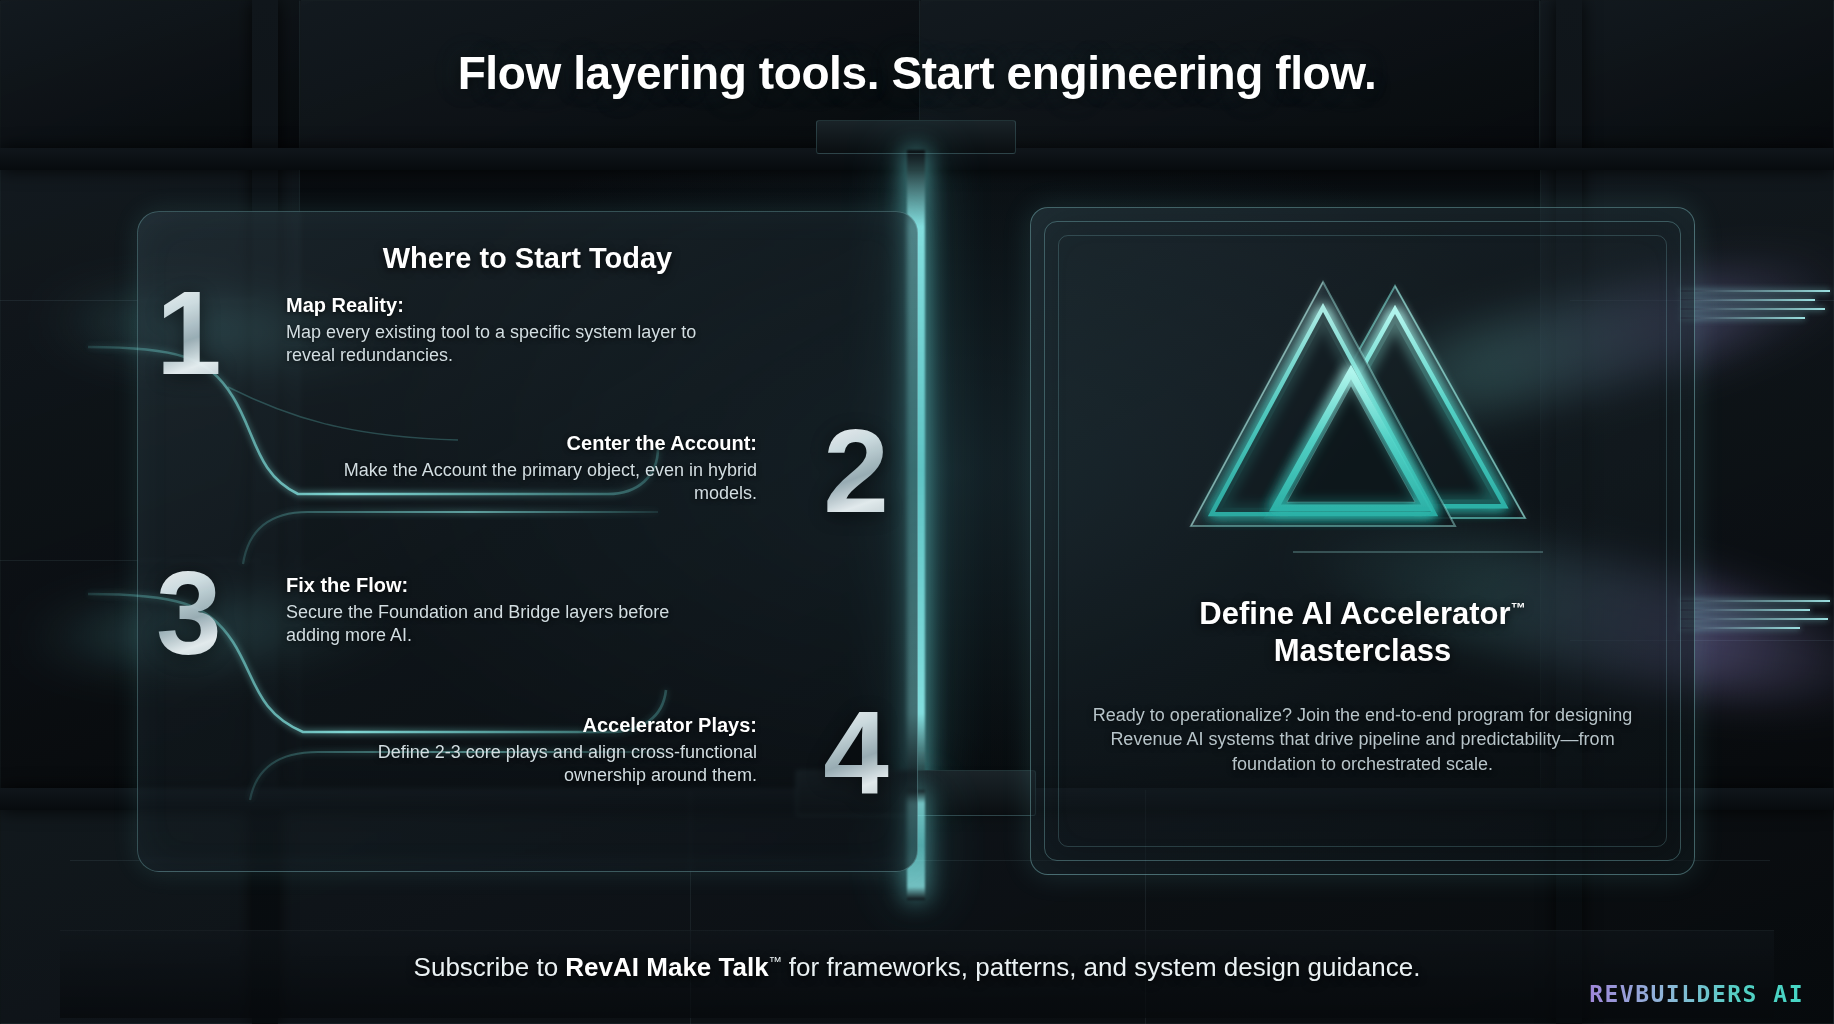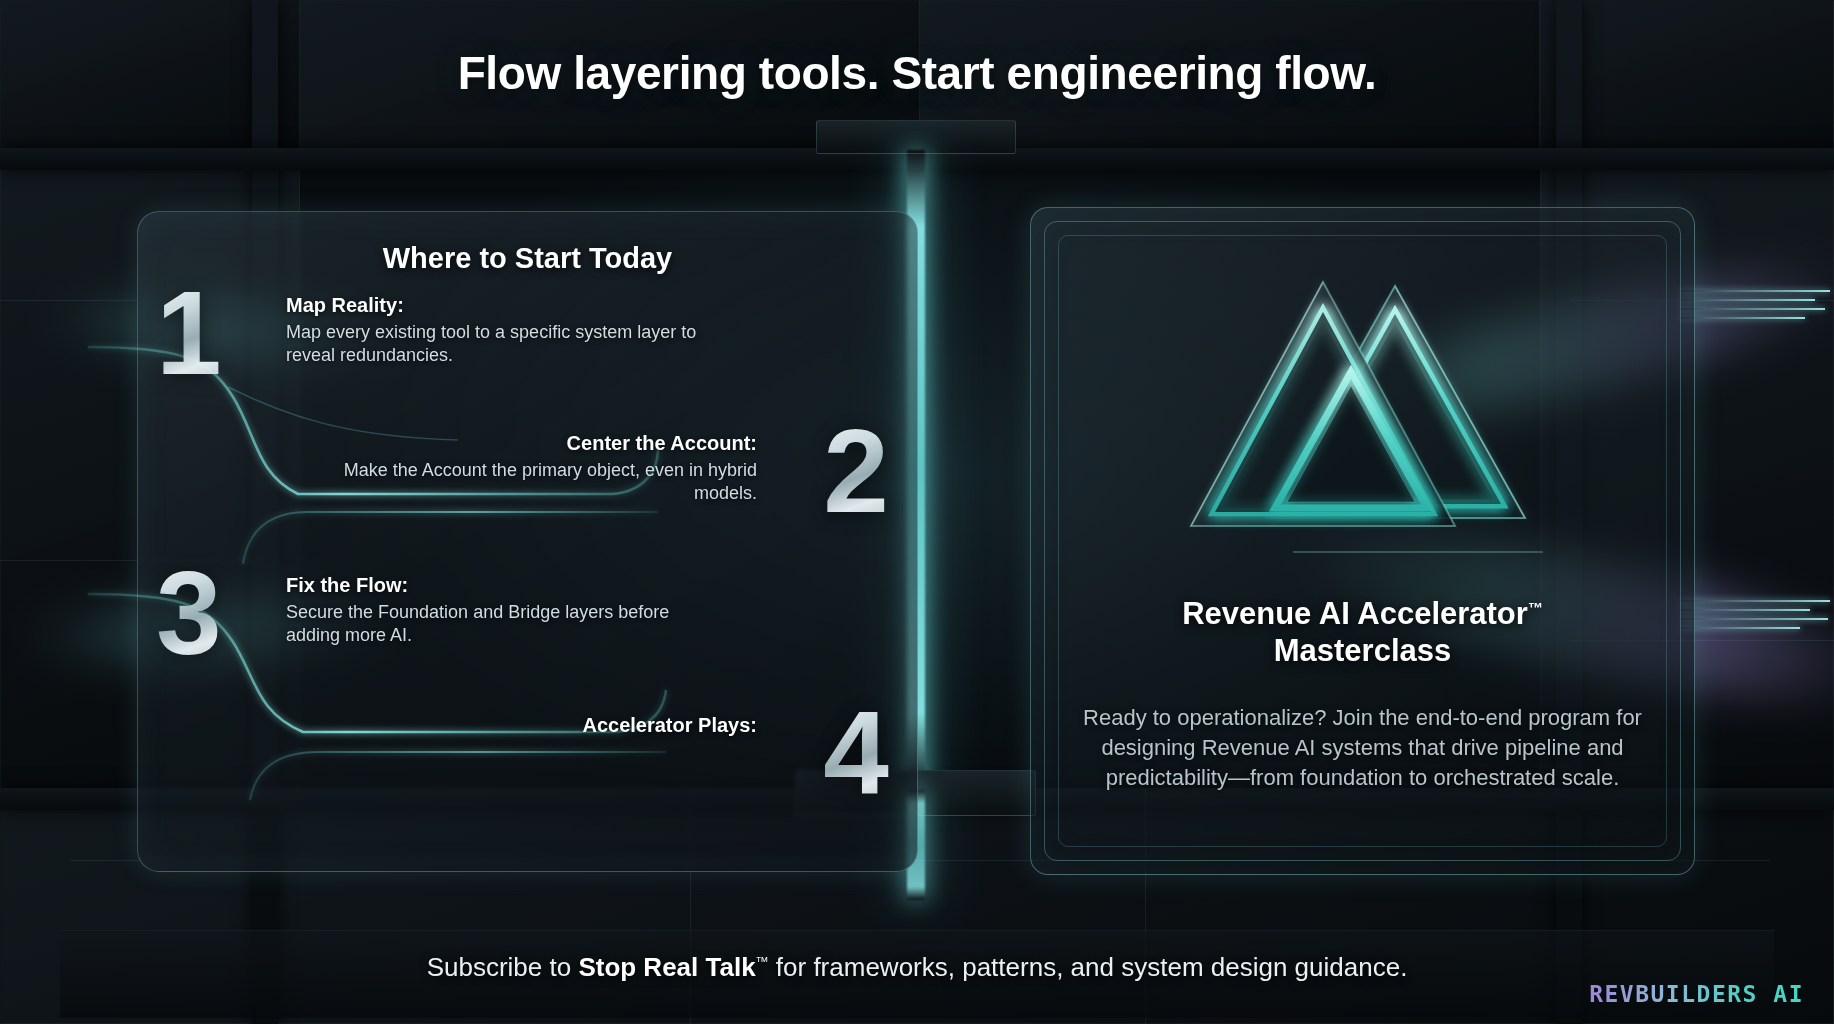--- a/index.html
+++ b/index.html
@@ -167,21 +167,21 @@
   .r-title{
     position:absolute; left:40px; right:40px; top:388px;
     text-align:center; color:#fff;
     font-size:31px; font-weight:bold; line-height:1.18;
     text-shadow:0 2px 10px rgba(0,0,0,.85);
   }
   .r-title sup{ font-size:15px; vertical-align:super; font-weight:bold; }
   .r-body{
     position:absolute; left:48px; right:48px; top:495px;
     text-align:center; color:#b7c4c9;
-    font-size:22px; line-height:1.36;
+    font-size:18px; line-height:1.36;
     text-shadow:0 1px 6px rgba(0,0,0,.8);
   }
 
   
   .footer-bar{
     position:absolute; left:60px; right:60px; top:930px; height:88px;
     background:linear-gradient(180deg,rgba(16,22,27,.55),rgba(6,9,12,.75));
     border-top:1px solid rgba(150,190,200,.10);
   }
   .footer-text{
@@ -309,20 +309,21 @@
         <div class="txt">
           <div class="st-title">Fix the Flow:</div>
           <div class="st-body">Secure the Foundation and Bridge layers before adding more AI.</div>
         </div>
       </div>
 
       <div class="step right s4">
         <div class="num">4</div>
         <div class="txt">
           <div class="st-title">Accelerator Plays:</div>
+          <div class="st-body">Define 2-3 core plays and align cross-functional ownership around them.</div>
         </div>
       </div>
 
     </div>
   </div>
 
   <div class="panel-right">
     <div class="frame2"></div>
     <div class="frame3"></div>
 
@@ -369,27 +370,27 @@
 
         <path d="M150 286 L370 286" stroke="url(#neon)" stroke-width="9" filter="url(#neonglow)" opacity="0.9" stroke-linecap="round"></path>
         <path d="M130 296 L380 296" stroke="#9fe9e2" stroke-opacity="0.35" stroke-width="1.5"></path>
 
         <path d="M160 26 L28 270" stroke="#d8fbf6" stroke-opacity="0.35" stroke-width="1.2" filter="url(#softglow)"></path>
         <path d="M232 30 L362 262" stroke="#d8fbf6" stroke-opacity="0.30" stroke-width="1.2" filter="url(#softglow)"></path>
       </svg>
     </div>
 
     <div class="r-title">
-      <span>Revenue AI Accelerator</span><sup>™</sup><br>
+      <span>Define AI Accelerator</span><sup>™</sup><br>
       <span>Masterclass</span>
     </div>
 
     <div class="r-body">Ready to operationalize? Join the end-to-end program for designing Revenue AI systems that drive pipeline and predictability—from foundation to orchestrated scale.</div>
   </div>
 
   <div class="footer-bar"></div>
   <div class="footer-text">
-    <span>Subscribe to </span><b>Stop Real Talk</b><sup>™</sup><span> for frameworks, patterns, and system design guidance.</span>
+    <span>Subscribe to </span><b>RevAI Make Talk</b><sup>™</sup><span> for frameworks, patterns, and system design guidance.</span>
   </div>
 
   <div class="brand">REVBUILDERS AI</div>
 
 </div>
 
 </body></html>

